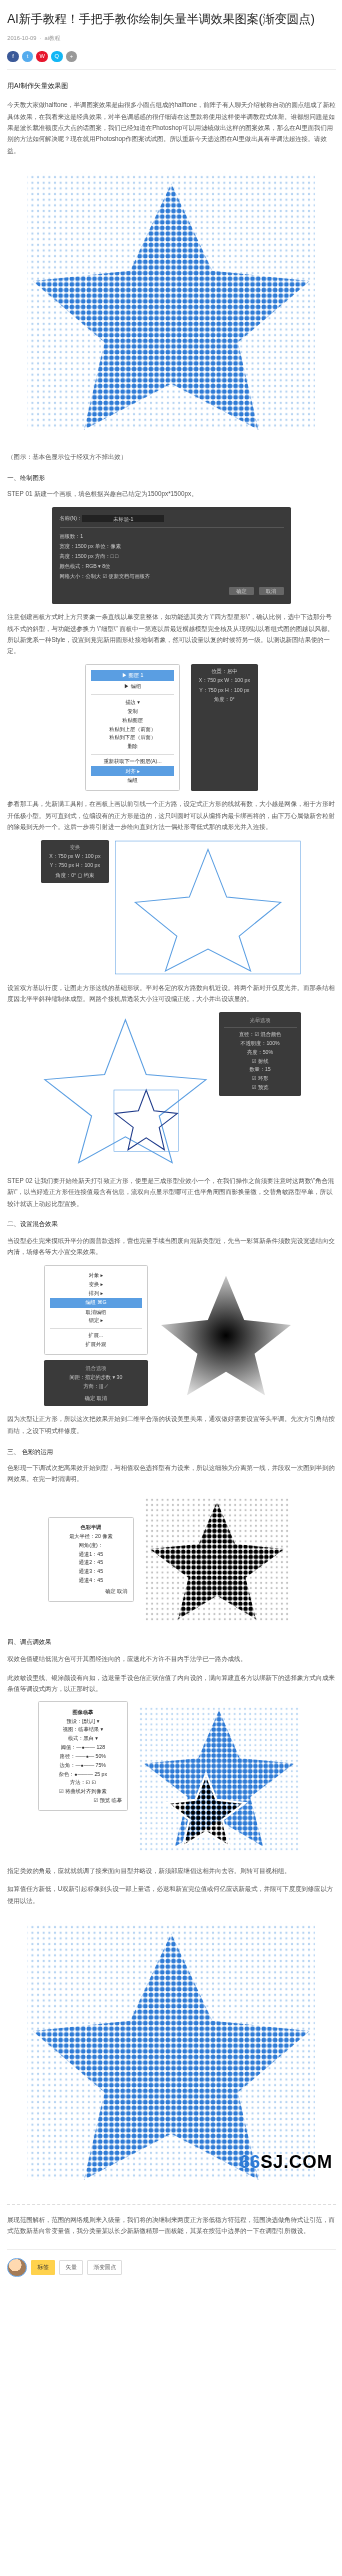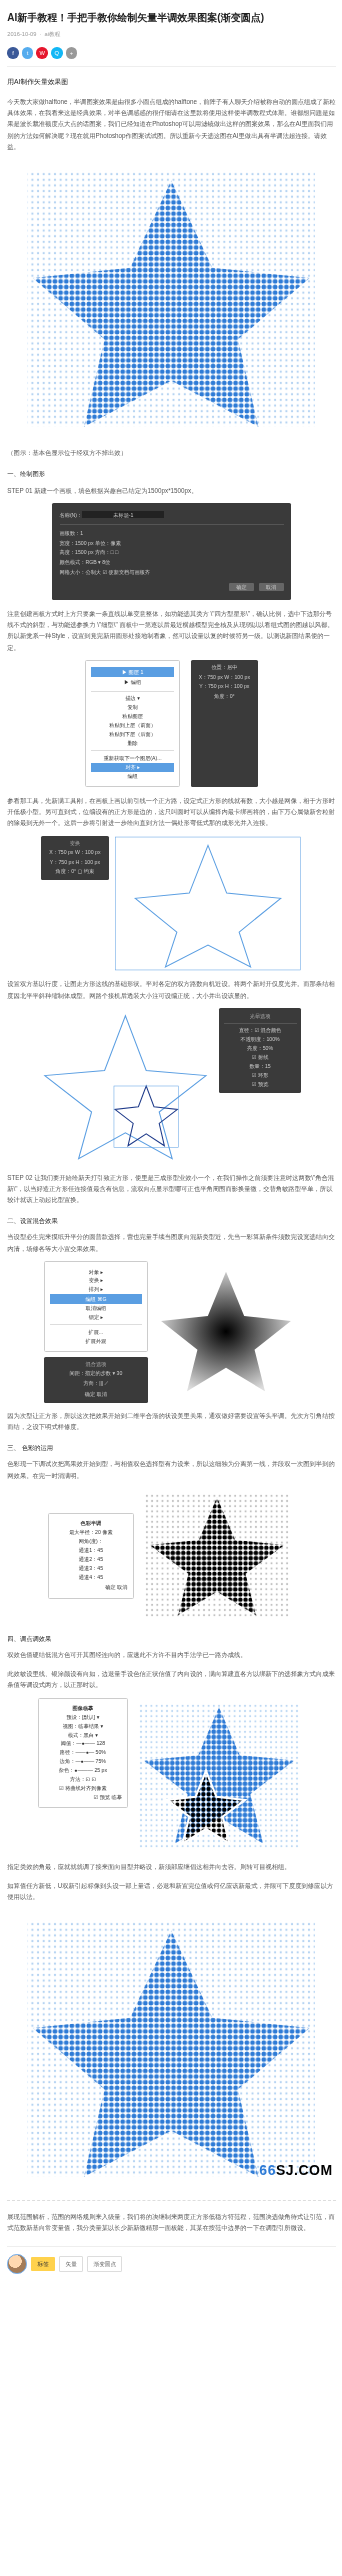--- a/index.html
+++ b/index.html
@@ -1,33 +1,33 @@
 <!DOCTYPE html>
 <html style="font-size:8.3px"><head>
 <meta charset="utf-8">
 <style>
   body{margin:0;background:#fff;font-family:"Microsoft YaHei",Arial,sans-serif;font-size:6.3px;color:#333;line-height:1.8}
   .wrap{width:343px;margin:0 auto;padding:9.4px 7.3px;box-sizing:border-box}
-  .title{font-size:10px;font-weight:bold;color:#222;margin-bottom:2.1px}
+  .title{font-size:12px;font-weight:normal;color:#222;margin-bottom:2.1px}
   .meta{font-size:5.7px;color:#999;margin-bottom:7.3px}
   .social{display:flex;gap:3.1px;margin-bottom:9.4px;border-bottom:0.5px solid #eee;padding-bottom:7.3px}
   .soc{width:11.5px;height:11.5px;border-radius:50%;color:#fff;font-size:5.7px;display:flex;align-items:center;justify-content:center}
   .sub{font-size:6.8px;color:#222;margin-bottom:7.3px}
   p{font-size:6.3px;color:#555;margin:0 0 7.3px}
   .imgbox{margin:7.3px 0;text-align:center;position:relative}
   .big{width:100%;height:281px;background:#fff;position:relative}
   .panel{background:#3a3a3a;color:#ccc;padding:7.3px;display:inline-block;text-align:left;font-size:5.2px;line-height:1.9;border-radius:1.6px}
   .dual{display:flex;gap:10.4px;justify-content:center}
   .pan-white{background:#fff;border:0.5px solid #ccc;color:#333;padding:5.2px;font-size:5.2px;line-height:1.7;min-width:83px;border-radius:1.6px}
   .mini-dark{background:#3a3a3a;color:#ccc;padding:3.1px 5.2px;font-size:5.2px;line-height:1.8;min-width:57px;border-radius:1.6px}
   .row-img{display:flex;align-items:flex-start;gap:5.2px;justify-content:center}
   .star-svg{width:100%}
   .dark-small{background:#3a3a3a;color:#ccc;padding:4.2px;font-size:5.2px;line-height:1.7;min-width:73px;border-radius:1.6px}
   .h2{font-size:6.3px;color:#222;margin:9.4px 0 5.2px}
-  .watermark{position:absolute;right:3.1px;bottom:8px;font-size:14px;font-weight:bold;letter-spacing:0.5px;color:#000}
+  .watermark{position:absolute;right:3.1px;bottom:16px;font-size:18px;font-weight:bold;letter-spacing:0.5px;color:#000}
   .watermark .six{color:#2e7bd6}
   .tags{display:flex;align-items:center;gap:4.2px;margin-top:12.5px;padding-top:7.3px;border-top:0.5px solid #eee}
   .ava{width:17.7px;height:17.7px;border-radius:50%;background:radial-gradient(circle at 40% 35%,#ffd9b0 0 40%,#a47c58 42% 100%);border:1px solid #6aa6e6}
   .tag-btn{background:#ffd24d;color:#333;font-size:5.7px;padding:2.1px 6.3px;border-radius:1px;cursor:pointer}
   .tag-o{background:#fff;border:0.5px solid #ddd;color:#666;font-size:5.7px;padding:1.6px 5.2px;border-radius:1px;cursor:pointer}
   .hr{border:none;border-top:0.5px dashed #ddd;margin:9.4px 0}
 </style>
 </head>
 <body>
 

